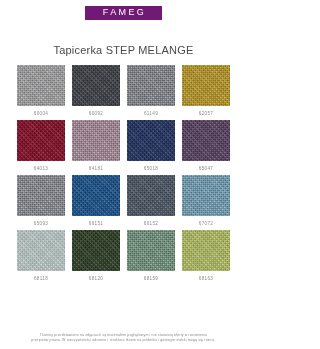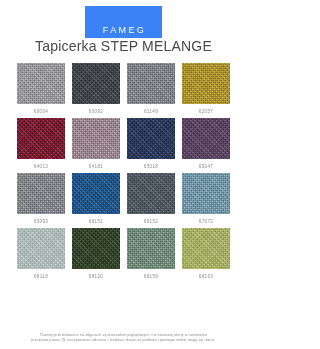--- a/index.html
+++ b/index.html
@@ -27,33 +27,33 @@
   }
 
   
   .logo-wrap {
     margin-top: 6px;
     display: flex;
     justify-content: center;
     width: 100%;
   }
   .logo {
-    background: #3b82f6;
+    background: #701a75;
     color: #ffffff;
     font-size: 9px;
     letter-spacing: 2.4px;
     font-weight: 500;
-    padding: 19px 16px 3px 18px;
+    padding: 1px 16px 3px 18px;
     line-height: 10px;
     text-align: center;
     font-family: "Liberation Sans", sans-serif;
   }
   .page-title {
-    margin-top: 0;
-    font-size: 14px;
+    margin-top: 24px;
+    font-size: 11px;
     letter-spacing: 0.2px;
     color: #4a4a4a;
     font-weight: 400;
     text-align: center;
     width: 100%;
   }
 
   
   .swatch-grid {
     margin-top: 9px;

